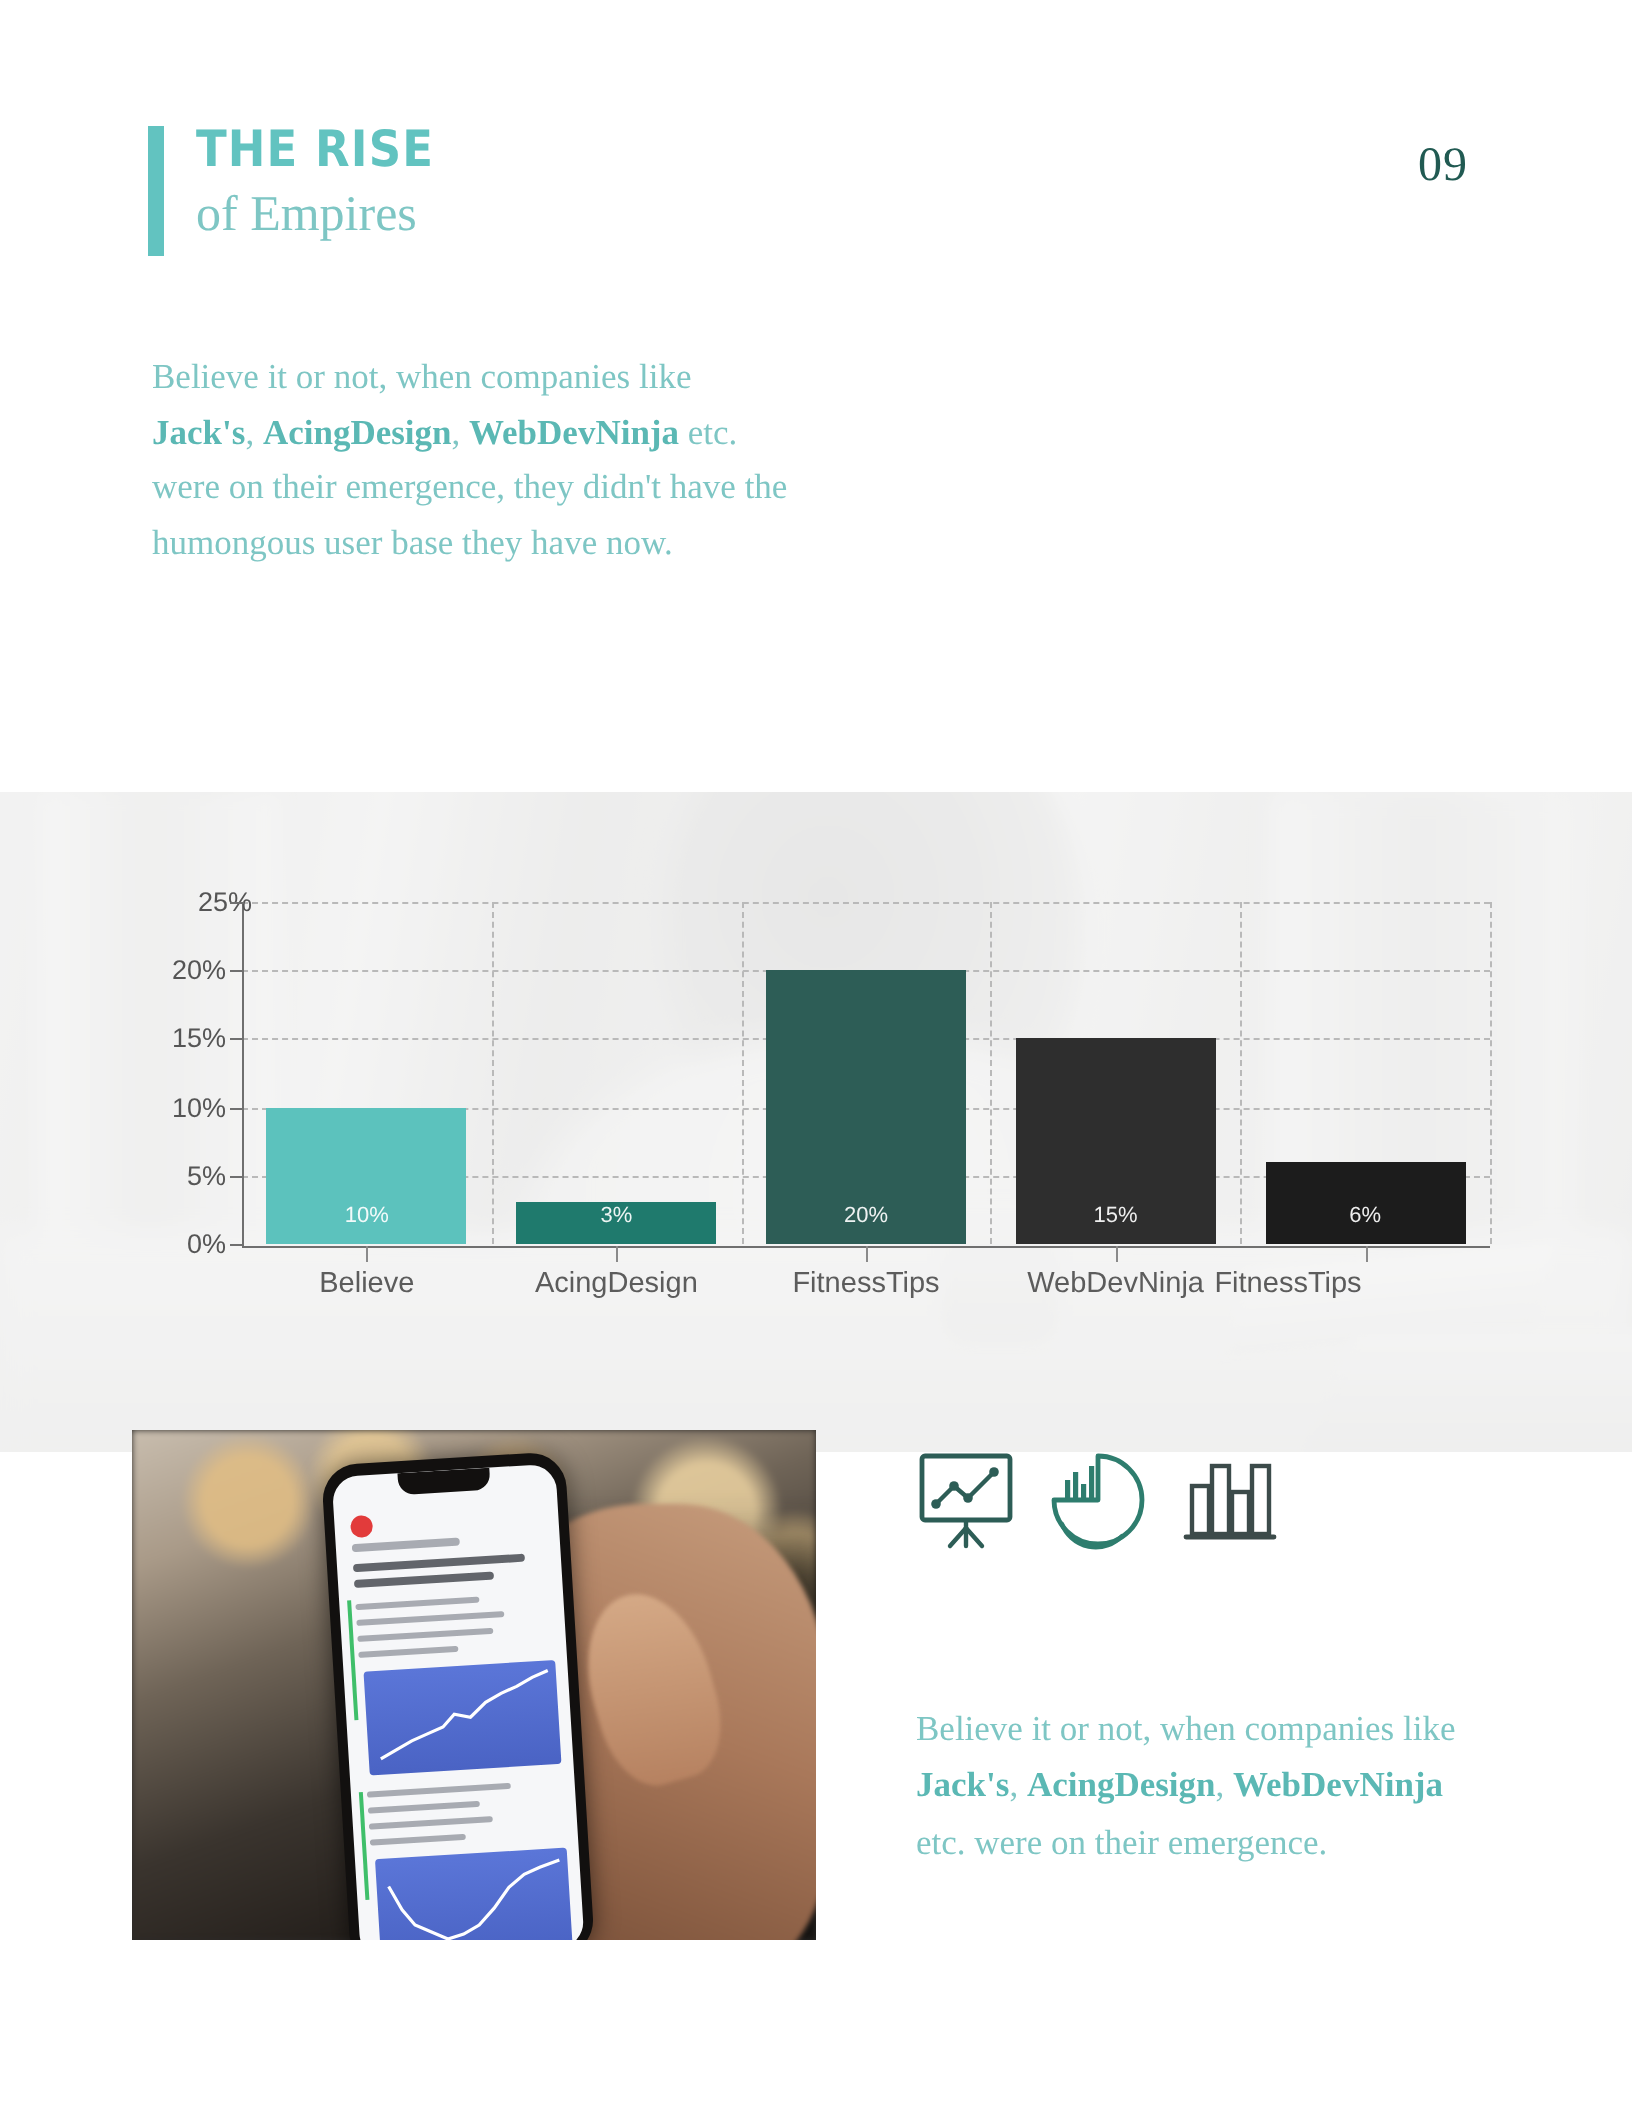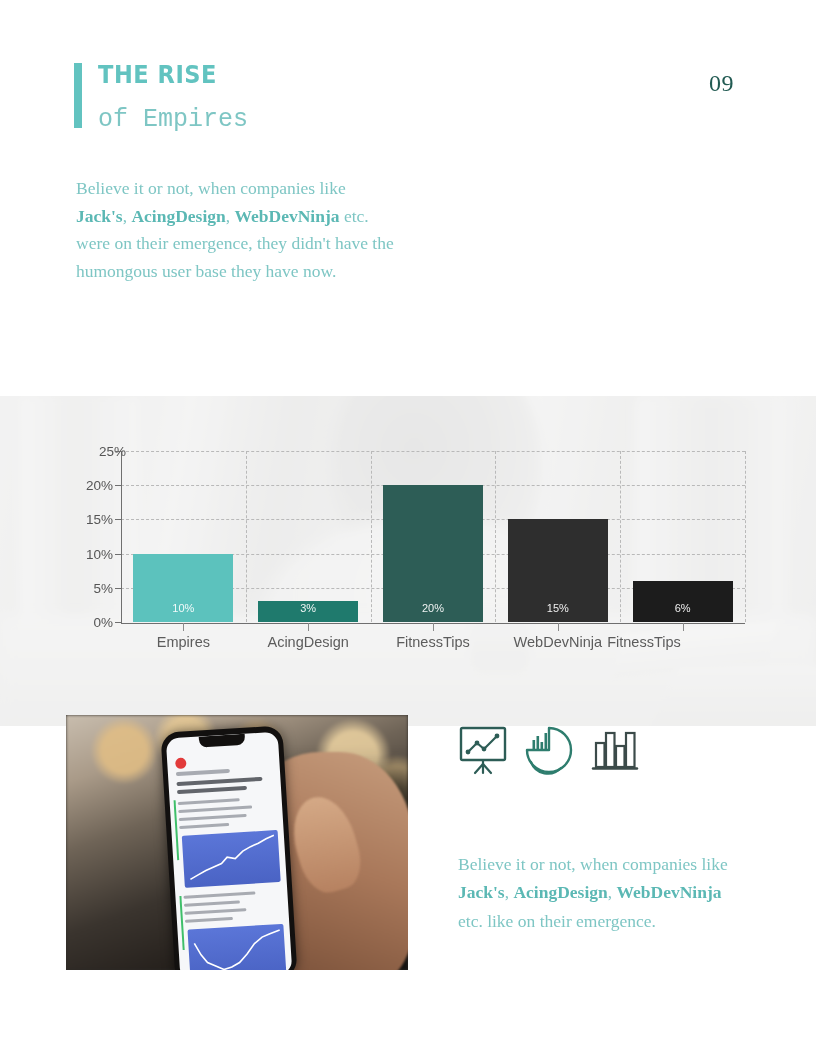--- a/index.html
+++ b/index.html
@@ -23,25 +23,25 @@
     font-family: "DejaVu Sans", sans-serif;
     font-weight: bold;
     font-size: 25px;
     letter-spacing: 0.6px;
     color: #62c3c0;
     line-height: 1.05;
     transform: scaleX(0.9);
     transform-origin: left center;
   }
   .title-sub {
-    font-family: Liberation Mono, monospace;
+    font-family: Liberation Serif, serif;
     font-size: 25px;
     color: #7ec6c4;
     line-height: 1.25;
-    margin-top: 16px;
+    margin-top: 4px;
   }
   .page-number {
     position: absolute; right: 82px; top: 70px;
     font-family: "Liberation Serif", serif;
     font-size: 24px;
     color: #215a52;
     letter-spacing: 0.5px;
   }
 
   
@@ -320,21 +320,21 @@
           <div class="ytick-label" style="top: 157.6px; left: 69px;">10%</div>
           <div class="ytick-mark" style="top: 157.6px;"></div>
           <div class="ytick-label" style="top: 123.4px; left: 69px;">15%</div>
           <div class="ytick-mark" style="top: 123.4px;"></div>
           <div class="ytick-label" style="top: 89.2px; left: 69px;">20%</div>
           <div class="ytick-mark" style="top: 89.2px;"></div>
           <div class="ytick-label" style="top: 55px; left: 82px;">25%</div>
           <div class="ytick-mark" style="top: 55px;"></div>
         </div>
       <div id="xlabels">
-          <div class="xcat-label" style="left: 183.4px;">Empires</div>
+          <div class="xcat-label" style="left: 183.4px;">Believe</div>
           <div class="xcat-label" style="left: 308.2px;">AcingDesign</div>
           <div class="xcat-label" style="left: 433px;">FitnessTips</div>
           <div class="xcat-label" style="left: 557.8px;">WebDevNinja</div>
           <div class="xcat-label" style="left: 644px;">FitnessTips</div>
         </div>
     <div class="xtick-mark" style="left: 183.4px;"></div>
         <div class="xtick-mark" style="left: 308.2px;"></div>
         <div class="xtick-mark" style="left: 433px;"></div>
         <div class="xtick-mark" style="left: 557.8px;"></div>
         <div class="xtick-mark" style="left: 682.6px;"></div>
@@ -411,16 +411,16 @@
         <rect x="19" y="11" width="8.5" height="34" fill="none" stroke="#3c4b4a" stroke-width="2.2"></rect>
         <rect x="29" y="24" width="8.5" height="21" fill="none" stroke="#3c4b4a" stroke-width="2.2"></rect>
         <rect x="39" y="11" width="8.5" height="34" fill="none" stroke="#3c4b4a" stroke-width="2.2"></rect>
         <line x1="6" y1="46.5" x2="50" y2="46.5" stroke="#3c4b4a" stroke-width="2.4" stroke-linecap="round"></line>
       </svg>
     </div>
 
   </div>
 
   <div class="col-bottom">
-    <span>Believe it or not, when companies like </span><span class="brand">Jack's</span><span>, </span><span class="brand">AcingDesign</span><span>, </span><span class="brand">WebDevNinja</span><span> etc. like on their emergence.</span>
+    <span>Believe it or not, when companies like </span><span class="brand">Jack's</span><span>, </span><span class="brand">AcingDesign</span><span>, </span><span class="brand">WebDevNinja</span><span> etc. were on their emergence.</span>
   </div>
 
 </div>
 
 </body></html>

